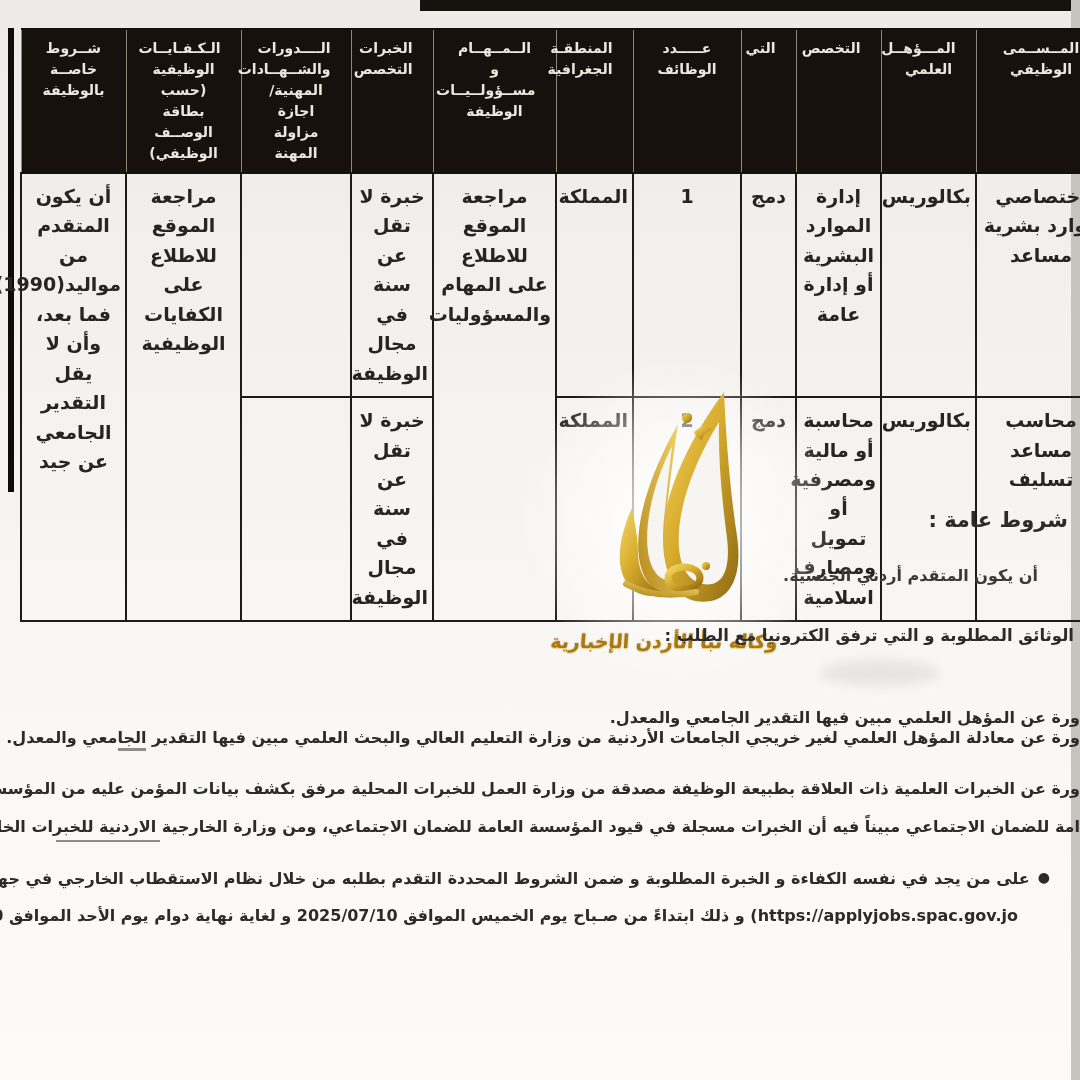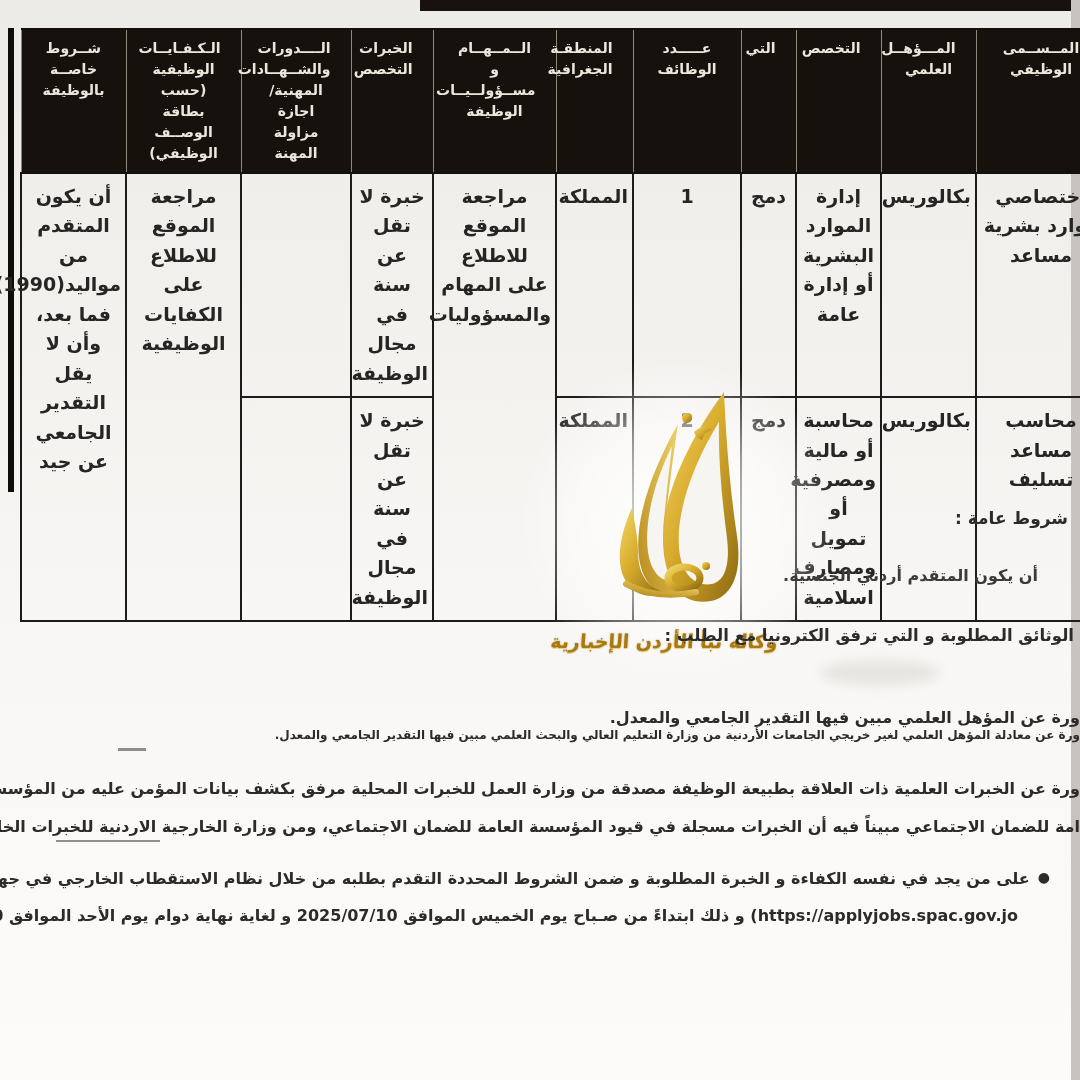--- a/index.html
+++ b/index.html
@@ -145,25 +145,25 @@
       <path d="M66,120 C54,146 50,172 58,190 C66,207 84,212 98,204 C82,200 72,186 72,164 C72,148 68,132 66,120 Z" fill="url(#gold)"></path>
       <circle cx="121" cy="30" r="5" fill="url(#gold)"></circle>
       <path d="M128,44 q10,-10 18,-2 q-8,2 -10,10 q-6,-2 -8,-8 Z" fill="url(#gold)"></path>
       <ellipse cx="118" cy="190" rx="16" ry="11" fill="none" stroke="url(#gold)" stroke-width="7"></ellipse>
       <circle cx="140" cy="178" r="4" fill="url(#gold)"></circle>
       <path d="M60,196 q30,16 70,8" fill="none" stroke="url(#gold2)" stroke-width="6" stroke-linecap="round"></path>
     </svg>
     <div class="caption">وكاله نبأ الأردن الإخبارية</div>
   </div>
 
-  <div class="notice n-strong" style="top:508px;right:12px;font-size:17px;">شروط عامة :</div>
+  <div class="notice n-strong" style="top:508px;right:12px;font-size:21px;">شروط عامة :</div>
   <div class="notice" style="top:566px;right:42px;font-size:16px;font-weight:600;color:#3b3a39;margin-left:22px;">أن يكون المتقدم أردني الجنسية.</div>
   <div class="notice n-strong" style="top:626px;right:6px;font-size:16.5px;">الوثائق المطلوبة و التي ترفق الكترونيا مع الطلب :</div>
   <div class="notice n-strong" style="top:676px;right:0px;font-size:16px;margin-top:32px;">ورة عن المؤهل العلمي مبين فيها التقدير الجامعي والمعدل.</div>
-  <div class="notice n-strong" style="top:728px;right:0px;font-size:12px;">ورة عن معادلة المؤهل العلمي لغير خريجي الجامعات الأردنية من وزارة التعليم العالي والبحث العلمي مبين فيها التقدير الجامعي والمعدل.</div>
+  <div class="notice n-strong" style="top:728px;right:0px;font-size:16px;">ورة عن معادلة المؤهل العلمي لغير خريجي الجامعات الأردنية من وزارة التعليم العالي والبحث العلمي مبين فيها التقدير الجامعي والمعدل.</div>
   <div class="notice n-strong" style="top:779px;right:0px;font-size:16px;">ورة عن الخبرات العلمية ذات العلاقة بطبيعة الوظيفة مصدقة من وزارة العمل للخبرات المحلية مرفق بكشف بيانات المؤمن عليه من المؤسسة</div>
   <div class="notice n-strong" style="top:817px;right:0px;font-size:16px;">امة للضمان الاجتماعي مبيناً فيه أن الخبرات مسجلة في قيود المؤسسة العامة للضمان الاجتماعي، ومن وزارة الخارجية الاردنية للخبرات الخارجية.</div>
 
   <div class="notice n-strong" style="top:869px;right:30px;font-size:16px;">
     <span class="bullet">●</span><span>على من يجد في نفسه الكفاءة و الخبرة المطلوبة و ضمن الشروط المحددة التقدم بطلبه من خلال نظام الاستقطاب الخارجي في جهاز الخدمة المدنية (</span>
   </div>
   <div class="notice n-strong" style="top:906px;right:62px;font-size:16px;">
     <span class="n-url">(https://applyjobs.spac.gov.jo</span>
     <span>و ذلك ابتداءً من صـباح يوم الخميس الموافق 2025/07/10 و لغاية نهاية دوام يوم الأحد الموافق 2025/07/20</span>
   </div>

